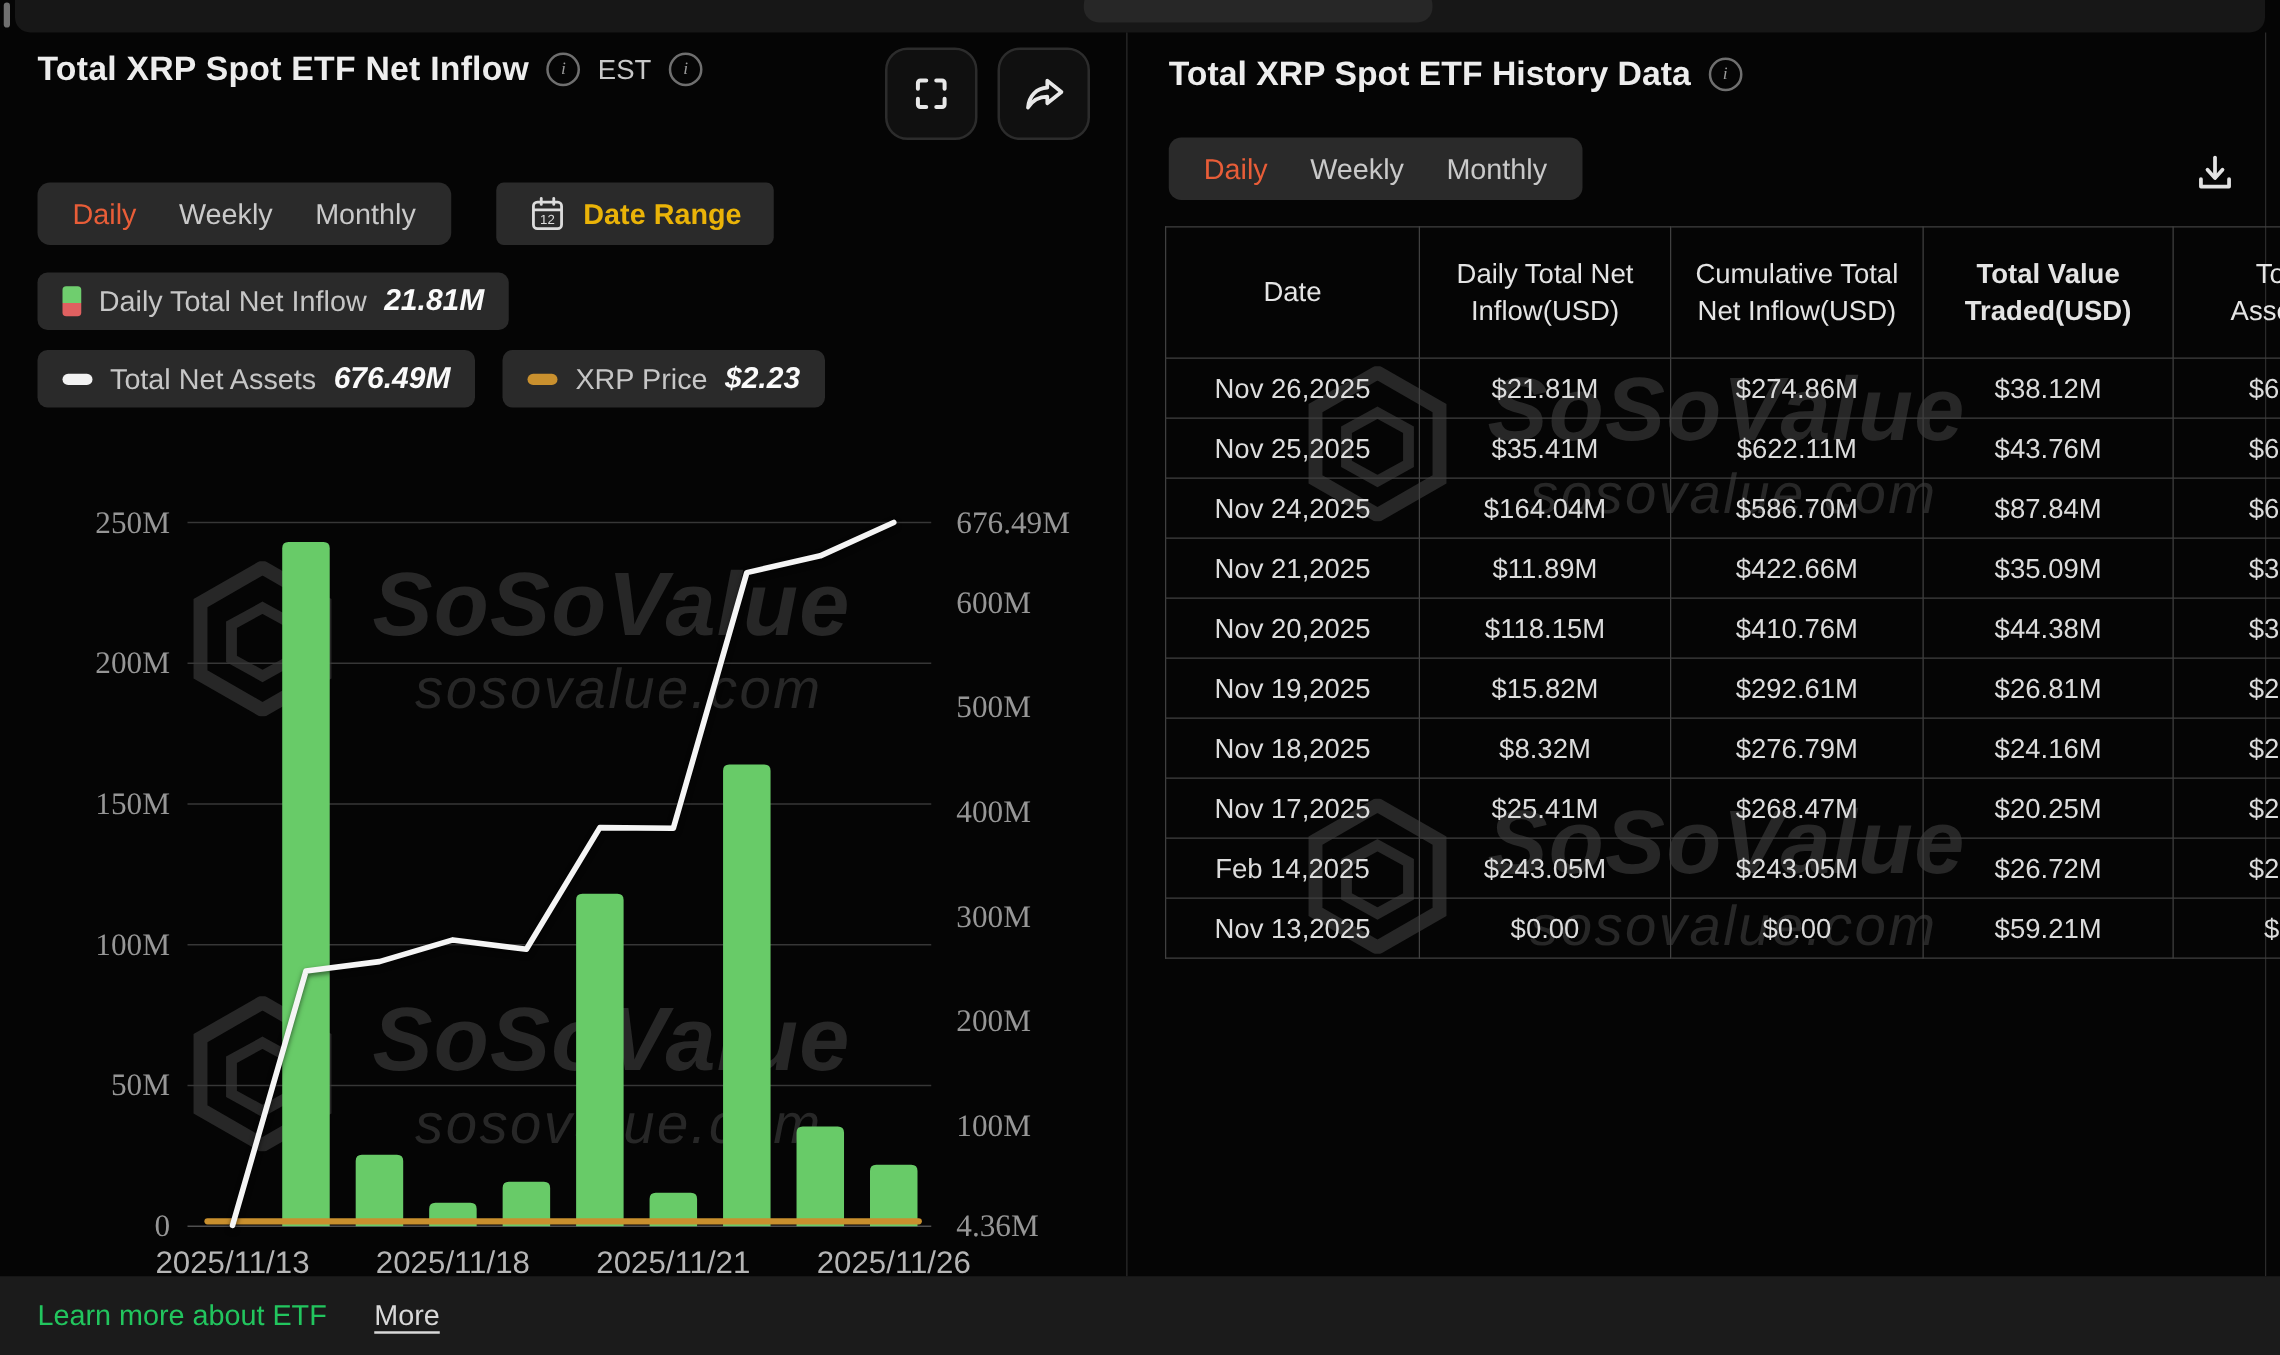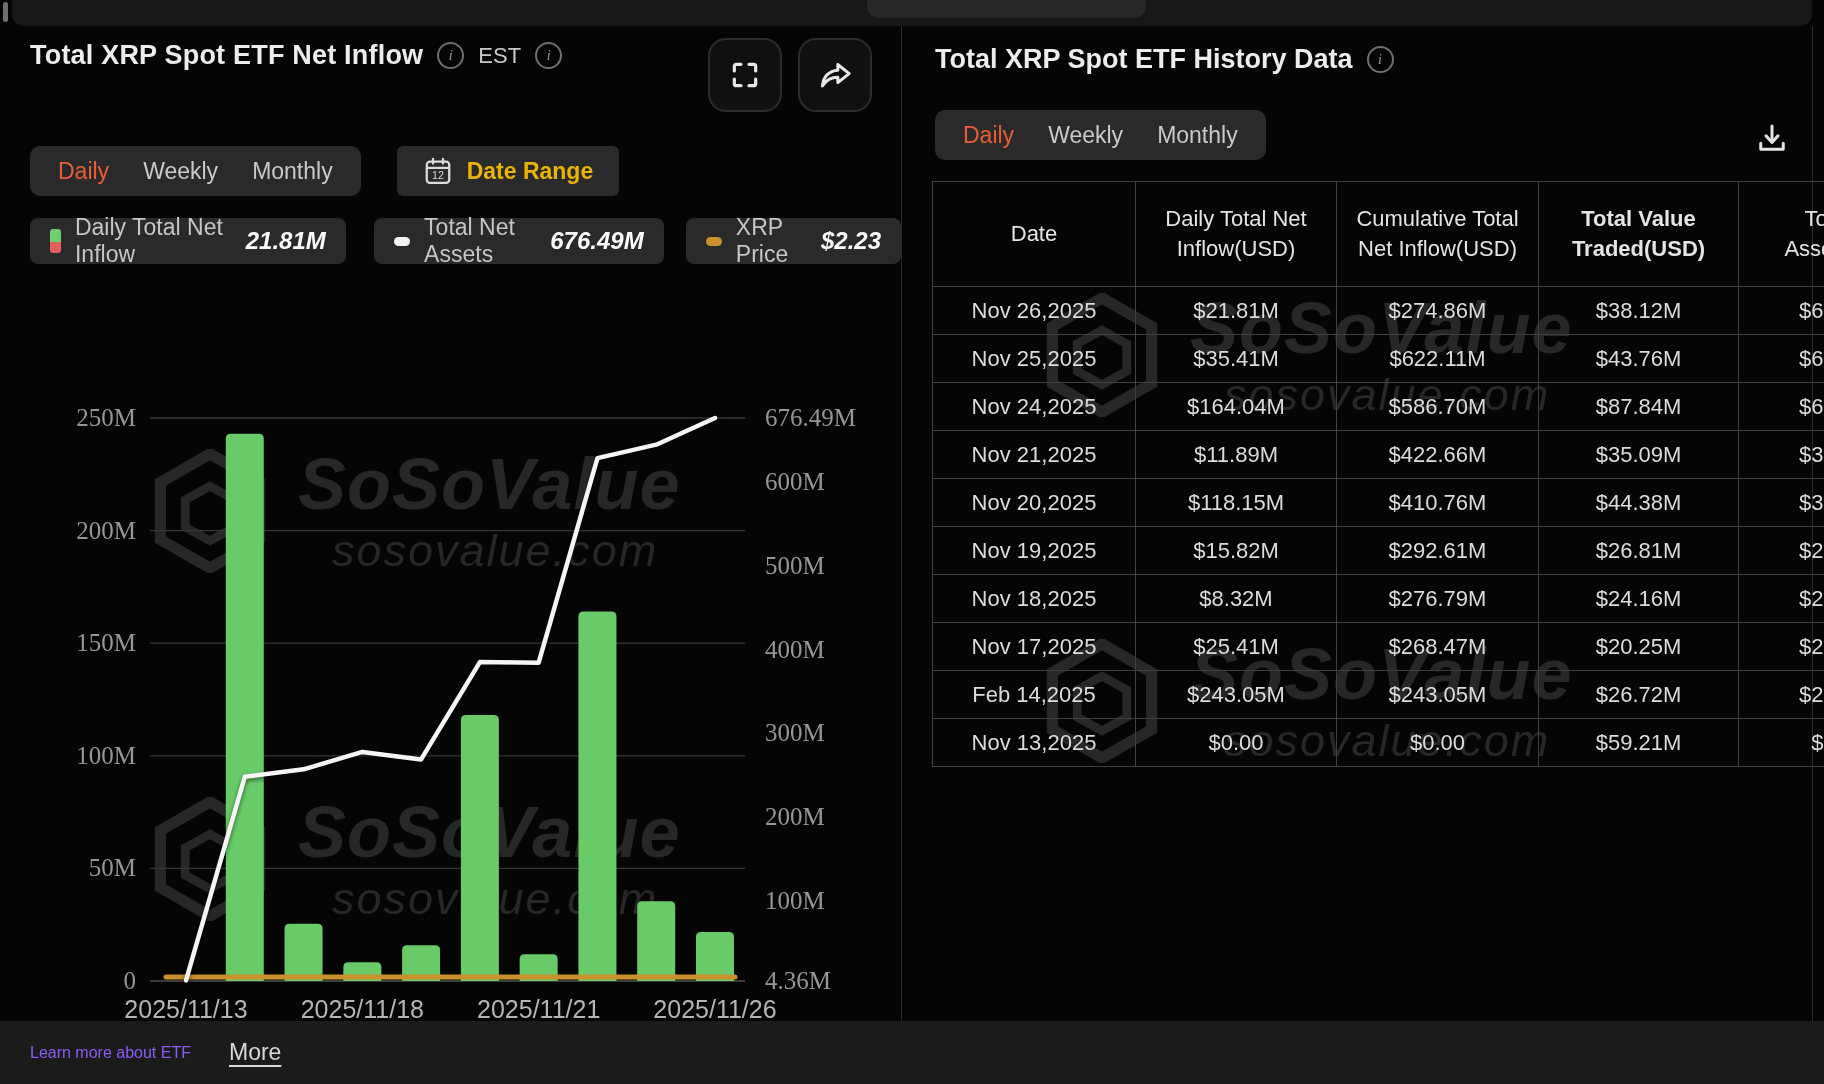--- a/index.html
+++ b/index.html
@@ -29,21 +29,21 @@
             border-radius:18px;display:flex;align-items:center;justify-content:center;}
   .btn-fullscreen{left:708px;}
   .btn-share{left:798px;}
   .tabs-row{position:absolute;left:30px;top:120px;display:flex;gap:36px;}
   .pill{background:#2a2a2a;border-radius:10px;display:flex;align-items:center;height:50px;padding:0 28px;gap:34px;}
   .tab{font-size:23px;color:#c9c9c9;cursor:pointer;}
   .tab.active{color:#e85d38;}
   .date-range{background:#2a2a2a;border-radius:6px;height:50px;display:flex;align-items:center;
               gap:14px;padding:0 26px;}
   .date-range-label{font-size:23px;font-weight:bold;color:#eab308;}
-  .legend{position:absolute;left:30px;top:192px;display:flex;flex-direction:row;gap:28px;align-items:flex-start;}
+  .legend{position:absolute;left:30px;top:192px;display:flex;flex-direction:column;gap:16px;align-items:flex-start;}
   .legend-row{display:flex;gap:22px;}
   .chip{background:#2a2a2a;border-radius:8px;height:46px;display:flex;align-items:center;gap:14px;padding:0 20px;}
   .chip-label{font-size:23px;color:#c6c6c6;}
   .chip-value{font-size:24px;font-weight:bold;color:#fafafa;font-style:italic;}
   .swatch-bar{width:15px;height:24px;border-radius:3px;
               background:linear-gradient(to bottom,#6fce6e 0 55%,#e06060 55% 100%);}
   .swatch-dash{width:24px;height:9px;border-radius:5px;}
   #chart-svg{position:absolute;left:0;top:336px;}
   .axis-serif{font-family:"Liberation Serif",serif;}
   .tna-line{filter:drop-shadow(0 2px 2px rgba(0,0,0,.55));}
@@ -56,21 +56,21 @@
                 align-items:center;justify-content:center;}
   table.history{position:absolute;left:30px;top:155px;border-collapse:collapse;table-layout:fixed;
                 width:880px;background:transparent;}
   table.history th,table.history td{border:1px solid #404040;text-align:center;vertical-align:middle;}
   table.history th{height:104px;font-weight:normal;font-size:22px;color:#e4e4e4;line-height:1.35;padding:0 14px;}
   table.history td{height:47px;font-size:22px;color:#dcdcdc;padding:0 4px;}
   td.green{color:#57b357;}
   
   .footer{position:absolute;left:0;top:1021px;width:1824px;height:63px;background:#1b1b1b;z-index:2;
           display:flex;align-items:center;gap:38px;padding-left:30px;box-sizing:border-box;}
-  .footer-text{font-size:16px;color:#8b5cf6;}
+  .footer-text{font-size:23px;color:#22c55e;}
   .footer-link{font-size:23px;color:#d8d8d8;text-decoration:underline;text-underline-offset:5px;cursor:pointer;}
 </style>
 </head>
 <body>
 
 <div class="top-band"></div>
 <div class="top-band-tab"></div>
 <div class="top-left-sliver"></div>
 <div class="v-divider"></div>
 <div class="v-divider-right"></div>

